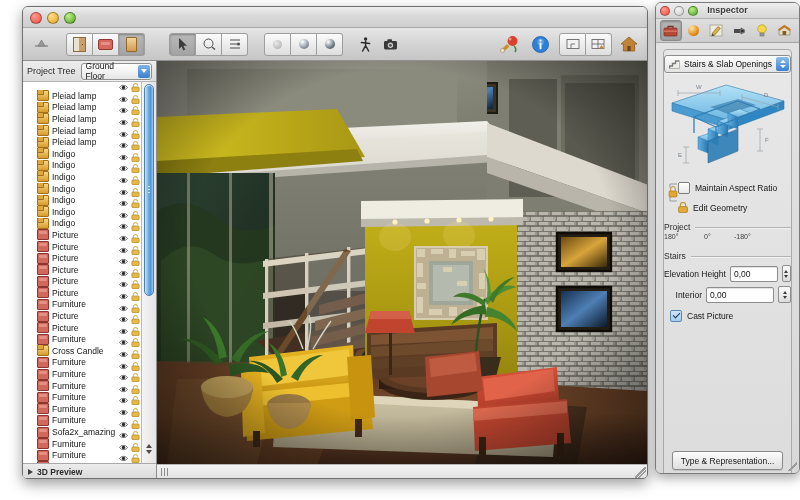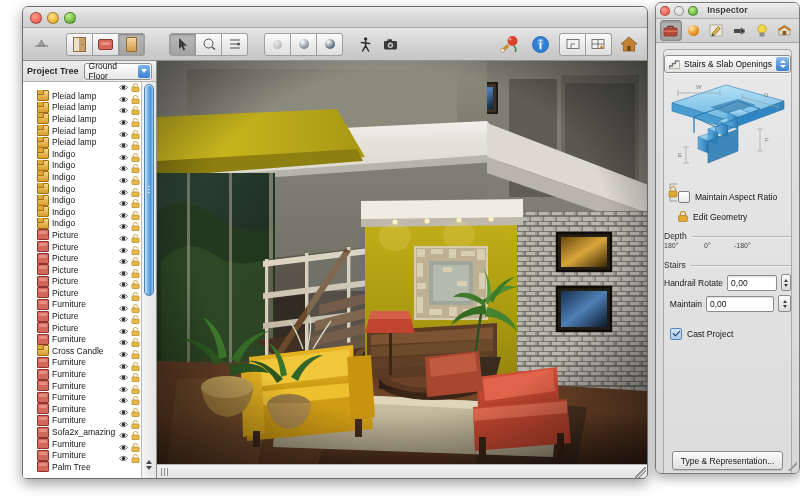--- a/index.html
+++ b/index.html
@@ -88,21 +88,21 @@
   
   .leftpane{
     width:133px;flex:0 0 133px;display:flex;flex-direction:column;
     background:#ffffff;border-right:1px solid #8d8d8d;
   }
   .ptheader{
     height:20px;display:flex;align-items:center;gap:5px;padding:0 4px;
     background:linear-gradient(180deg,#ededed,#dcdcdc);
     border-bottom:1px solid #b4b4b4;
   }
-  .ptlabel{font-size:9px;font-weight:bold;color:#2a2a2a;white-space:nowrap;}
+  .ptlabel{font-size:9px;font-weight:normal;color:#2a2a2a;white-space:nowrap;}
   .popup{
     position:relative;flex:1;height:15px;border-radius:3px;
     background:linear-gradient(180deg,#ffffff,#e6e6e6);
     border:1px solid #8f8f8f;display:flex;align-items:center;
     padding:0 16px 0 4px;font-size:8.5px;color:#111;
     box-shadow:0 1px 0 rgba(255,255,255,.6);
   }
   .popup .pbtn{
     position:absolute;right:1px;top:1px;bottom:1px;width:12px;border-radius:2px;
     background:linear-gradient(180deg,#7fb4e8,#3a7fd0);
@@ -248,21 +248,21 @@
   }
   .stepper{
     width:11px;height:15px;border:1px solid #8d8d8d;border-radius:2px;
     background:linear-gradient(180deg,#fcfcfc,#dcdcdc);
     display:flex;flex-direction:column;align-items:center;justify-content:center;gap:2px;
   }
   .stepper i{display:block;width:0;height:0;border-left:2.5px solid transparent;border-right:2.5px solid transparent;}
   .stepper i.u{border-bottom:3px solid #3c3c3c;}
   .stepper i.d{border-top:3px solid #3c3c3c;}
 
-  .checkrow{display:flex;align-items:center;gap:5px;margin:16px 0 0 14px;}
+  .checkrow{display:flex;align-items:center;gap:5px;margin:7px 0 0 14px;}
   .cbox{
     width:10px;height:10px;border:1px solid #7d7d7d;border-radius:2px;
     background:linear-gradient(180deg,#ffffff,#e8e8e8);
     display:flex;align-items:center;justify-content:center;
   }
   .cbox.on{background:linear-gradient(180deg,#cfe4f6,#a8cced);border-color:#5b87b5;}
   .cbox.on:after{
     content:"";width:6px;height:3px;border-left:1.6px solid #13365c;border-bottom:1.6px solid #13365c;
     transform:rotate(-45deg) translate(1px,-1px);
   }
@@ -932,20 +932,24 @@
             </div>
           <div class="vscroll">
             <div class="vthumb"></div>
             <div class="varrows">
               <div class="varr up"></div>
               <div class="varr dn"></div>
             </div>
           </div>
         </div>
 
+        <div class="previewbar">
+          <span class="disc"></span>
+          <span>3D Preview</span>
+        </div>
       </div>
 
       <div class="vpwrap">
         <div class="viewport">
           <div class="scene">
             <svg width="491" height="404" viewBox="0 0 491 404" preserveAspectRatio="none">
               <defs>
                 <linearGradient id="concrete" x1="0" y1="0" x2="0" y2="1">
                   <stop offset="0" stop-color="#8c8c80"></stop>
                     <stop offset="1" stop-color="#6f6f64"></stop>
@@ -1357,59 +1361,59 @@
 
         <div class="geomrow">
           <svg class="padlock" viewBox="0 0 10 11">
             <rect x="0.6" y="4.6" width="8.8" height="6" rx="1.2" fill="#e3ab33" stroke="#a37616" stroke-width=".7"></rect>
             <path d="M2.4 4.6 V3 a2.6 2.6 0 0 1 5.2 0 v1.6" fill="none" stroke="#c29027" stroke-width="1.1"></path>
           </svg>
           <span class="checklabel">Edit Geometry</span>
         </div>
 
         <div class="grouphdr">
-          <span class="gtext">Depth</span>
+          <span class="gtext">Project</span>
           <span class="gline"></span>
         </div>
 
         <div class="ticklabels">
           <span style="left:0">180°</span>
           <span style="left:40px">0°</span>
           <span style="left:70px">-180°</span>
         </div>
 
         <div class="grouphdr">
           <span class="gtext">Stairs</span>
           <span class="gline"></span>
         </div>
 
         <div class="fieldrow">
-          <span class="flabel">Handrail Rotate</span>
+          <span class="flabel">Elevation Height</span>
           <div class="finput">
               <span>0,00</span>
             </div>
           <div class="stepper">
               <i class="u"></i>
               <i class="d"></i>
             </div>
         </div>
         <div class="fieldrow">
-          <span class="flabel">Maintain</span>
+          <span class="flabel">Interior</span>
           <div class="finput">
               <span>0,00</span>
             </div>
           <div class="stepper">
               <i class="u"></i>
               <i class="d"></i>
             </div>
         </div>
 
         <div class="checkrow" style="margin-left:6px">
           <span class="cbox on"></span>
-          <span class="checklabel">Cast Project</span>
+          <span class="checklabel">Cast Picture</span>
         </div>
 
         <div class="bottombtnwrap">
           <div class="bigbtn">
               <span>Type &amp; Representation...</span>
             </div>
         </div>
       </div>
     </div>
     <div class="inspresize"></div>

